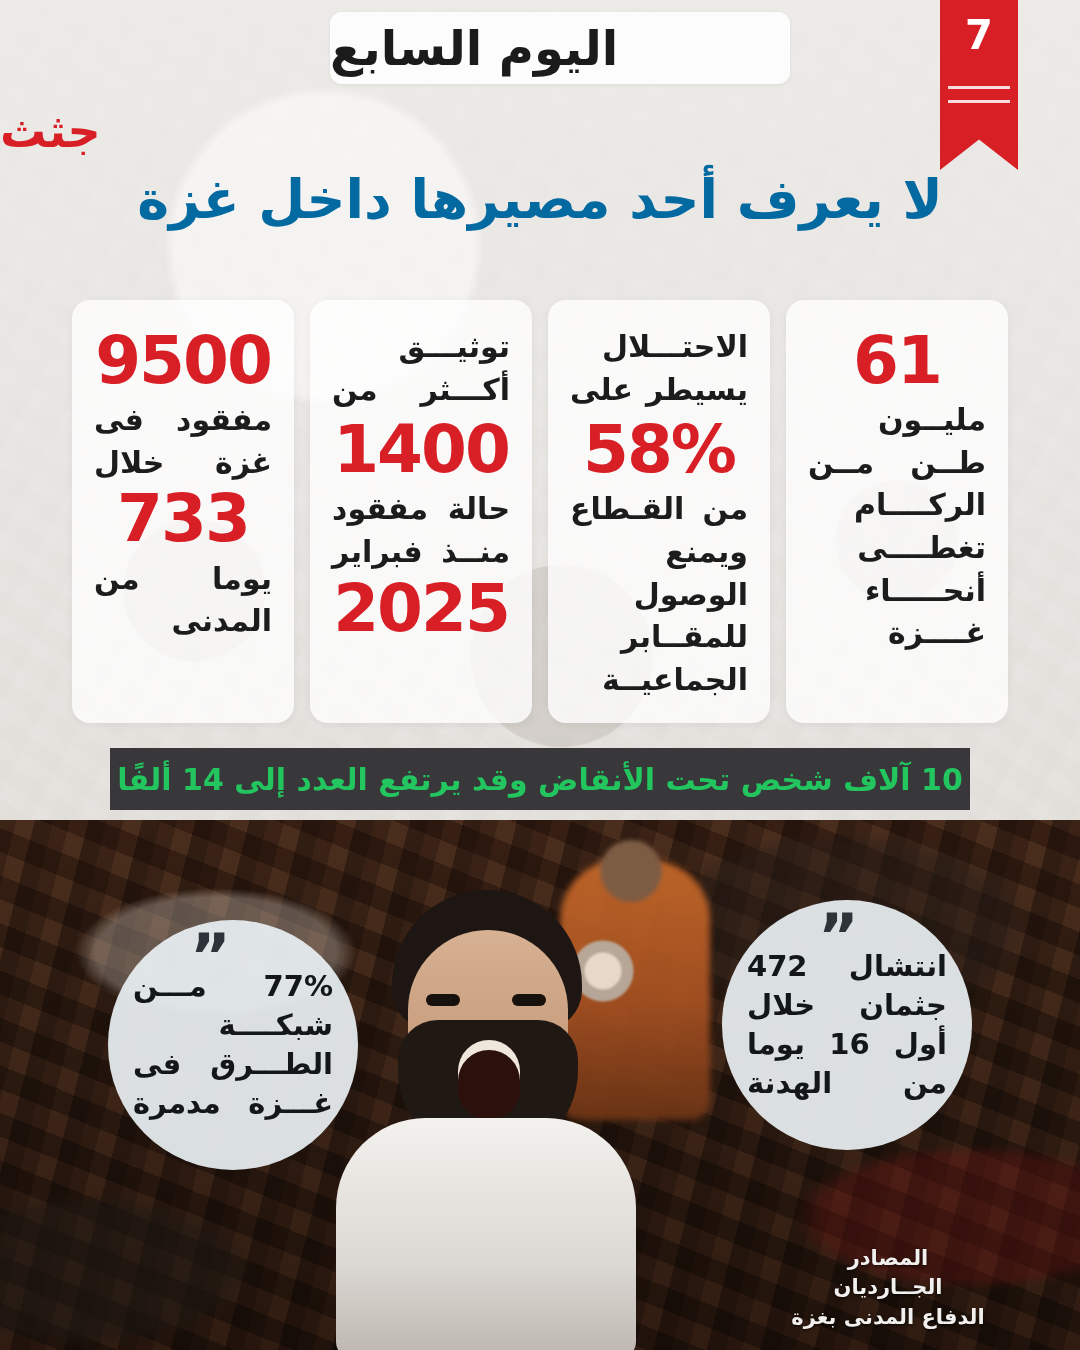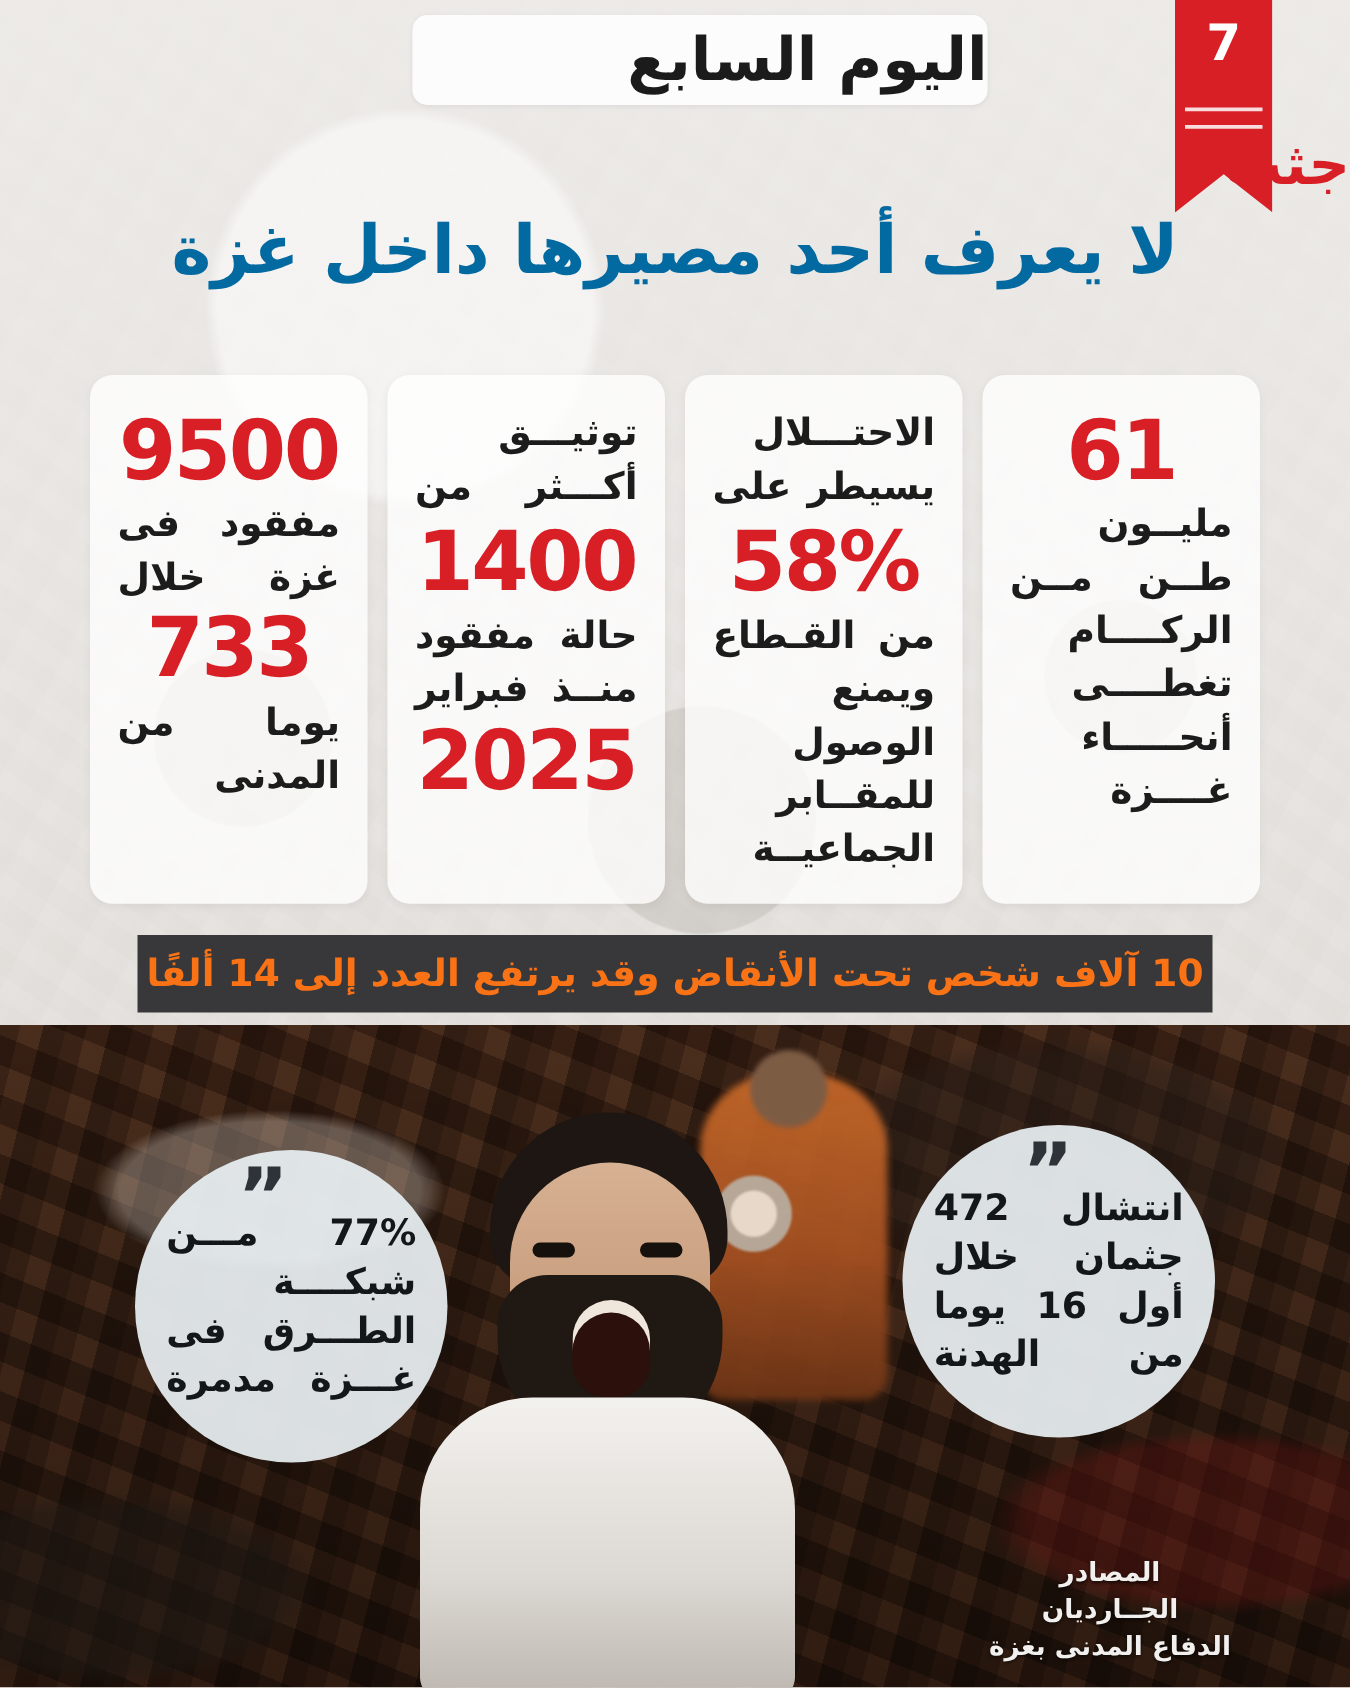--- a/index.html
+++ b/index.html
@@ -105,21 +105,21 @@
   .man-neck {
     position:absolute; left: 140px; top: 212px; width: 96px; height: 60px;
     background:#b78a68; border-radius: 20px;
   }
 
   
   .logo {
     position:absolute; left: 330px; top: 12px; width: 460px; height: 72px;
     background: rgba(255,255,255,.86);
     border-radius: 12px;
-    display:flex; align-items:center; justify-content:flex-start;
+    display:flex; align-items:center; justify-content:flex-end;
     box-shadow: 0 1px 4px rgba(0,0,0,.06);
   }
   .logo span {
     font-size: 48px; font-weight: 700; color:#1b1b1b; letter-spacing:-1px;
   }
 
   .corner-flag {
     position:absolute; right: 62px; top: 0; width: 78px; height: 170px;
     background:#d81f26;
     clip-path: polygon(0 0, 100% 0, 100% 100%, 50% 82%, 0 100%);
@@ -129,22 +129,22 @@
     color:#fff; font-size: 40px; font-weight:700;
   }
   .corner-flag .line {
     position:absolute; left: 8px; right: 8px; height: 3px; background:#fff; opacity:.85;
   }
   .corner-flag .l1 { top: 86px; }
   .corner-flag .l2 { top: 100px; }
 
   
   .title-sub {
-    position:absolute; top: 104px; left:0; width:1080px; text-align:right;
-    color:#d81f26; font-size: 46px; font-weight:700;padding-left:46px;
+    position:absolute; top: 104px; left:0; width:1080px; text-align:left;
+    color:#d81f26; font-size: 46px; font-weight:700;
   }
   .title-main {
     position:absolute; top: 168px; left:0; width:1080px; text-align:center;
     color:#0369a1; font-size: 54px; font-weight:700;
   }
 
   
   .cards {
     position:absolute; top: 300px; left: 0; width: 1080px;
     display:flex; flex-direction: row-reverse; justify-content:center; gap: 16px;
@@ -165,21 +165,21 @@
     color:#1c1c1c; font-size: 30px; font-weight:700; line-height: 1.42;
     text-align: justify; text-align-last: justify;
     padding: 0 6px;
   }
   .card .txt.top { margin-bottom: 4px; }
   .card .txt.mid { margin-top: 4px; }
 
   
   .banner {
     position:absolute; top: 748px; left: 110px; width: 860px; height: 62px;
-    background:#38383a; color:#f97316;
+    background:#38383a; color:#22c55e;
     display:flex; align-items:center; justify-content:center;
     font-size: 30px; font-weight:700;
   }
 
   
   .bubble {
     position:absolute; width: 250px; height: 250px; border-radius:50%;
     background: rgba(232,239,242,.93);
     display:flex; align-items:center; justify-content:center;
     text-align:center;

